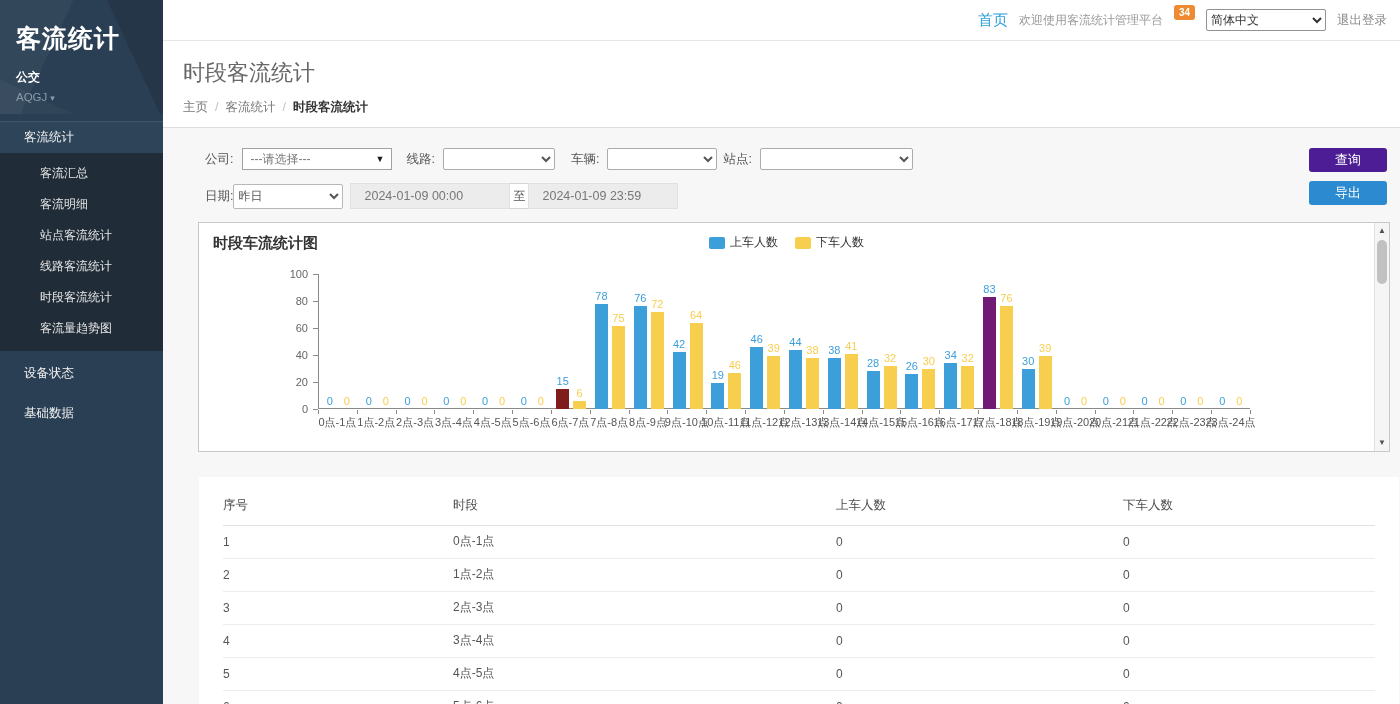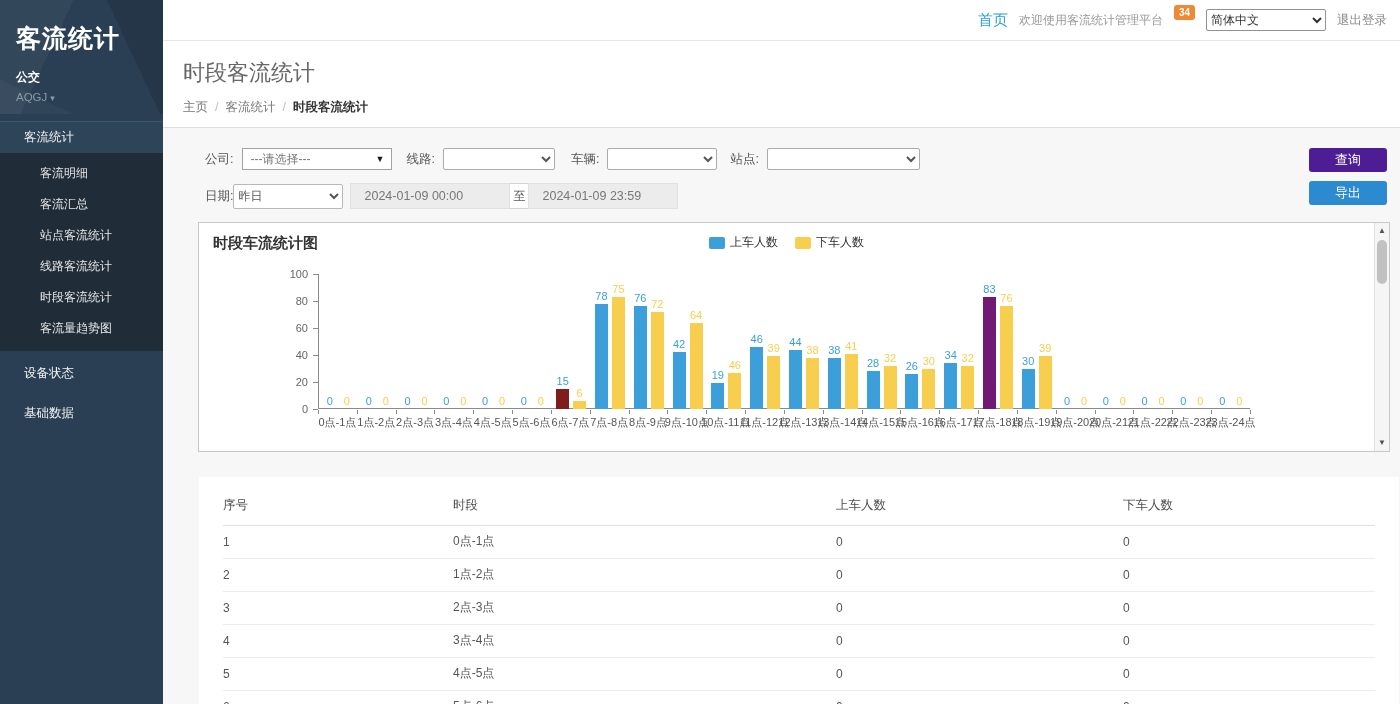--- a/index.html
+++ b/index.html
@@ -122,22 +122,22 @@
   <div class="brand">
     <div class="brand-title">客流统计</div>
     <div class="brand-org">公交</div>
     <div class="brand-code">
       <span>AQGJ</span><span class="caret">▾</span>
     </div>
   </div>
   <div class="menu">
       <div class="menu-parent">客流统计</div>
       <div class="submenu">
+        <div class="submenu-item">客流汇总</div>
         <div class="submenu-item">客流明细</div>
-        <div class="submenu-item">客流汇总</div>
         <div class="submenu-item">站点客流统计</div>
         <div class="submenu-item">线路客流统计</div>
         <div class="submenu-item">时段客流统计</div>
         <div class="submenu-item">客流量趋势图</div>
       </div>
       <div class="menu-section">设备状态</div>
       <div class="menu-section">基础数据</div>
     </div>
 </div>
 
@@ -163,21 +163,21 @@
     <div class="filter-row">
       <span class="f-label">公司:</span>
       <div class="dd">
         <span>---请选择---</span>
         <span class="caret">▼</span>
       </div>
       <span class="f-label" style="margin-left:14px">线路:</span>
       <select class="plain w112"><option></option></select>
       <span class="f-label" style="margin-left:16px">车辆:</span>
       <select class="plain w110"><option></option></select>
-      <span class="f-label" style="margin-left:13px">站点:</span>
+      <span class="f-label" style="margin-left:6px">站点:</span>
       <select class="plain w153"><option></option></select>
     </div>
 
     <div class="filter-row">
       <span class="f-label">日期:</span>
       <select class="date-select"><option>昨日</option></select>
       <div class="datebox start">2024-01-09 00:00</div>
       <div class="tobox">至</div>
       <div class="datebox end">2024-01-09 23:59</div>
     </div>
@@ -268,21 +268,21 @@
                 <span class="bar-val" style="color: rgb(60, 159, 217);">15</span>
               </div>
               <div class="bar" style="height: 8.1px; background: rgb(248, 206, 78);">
                 <span class="bar-val" style="color: rgb(248, 206, 78);">6</span>
               </div>
             </div>
             <div class="group">
               <div class="bar" style="height: 105.3px; background: rgb(60, 159, 217);">
                 <span class="bar-val" style="color: rgb(60, 159, 217);">78</span>
               </div>
-              <div class="bar" style="height: 112px; background: rgb(248, 206, 78);">
+              <div class="bar" style="height: 83px; background: rgb(248, 206, 78);">
                 <span class="bar-val" style="color: rgb(248, 206, 78);">75</span>
               </div>
             </div>
             <div class="group">
               <div class="bar" style="height: 102.6px; background: rgb(60, 159, 217);">
                 <span class="bar-val" style="color: rgb(60, 159, 217);">76</span>
               </div>
               <div class="bar" style="height: 97.2px; background: rgb(248, 206, 78);">
                 <span class="bar-val" style="color: rgb(248, 206, 78);">72</span>
               </div>

